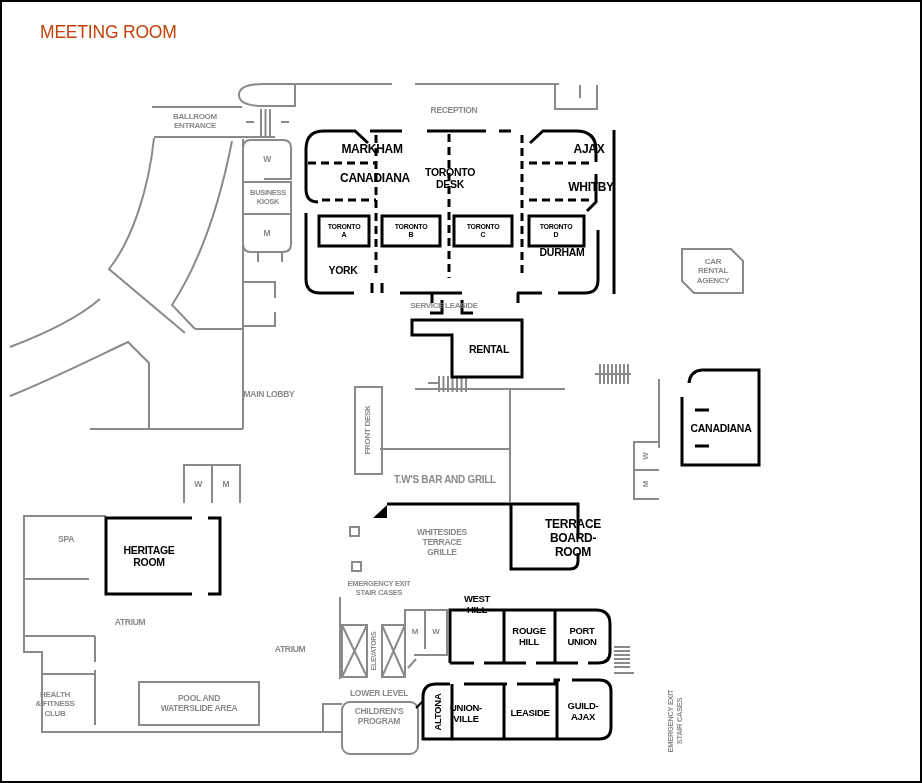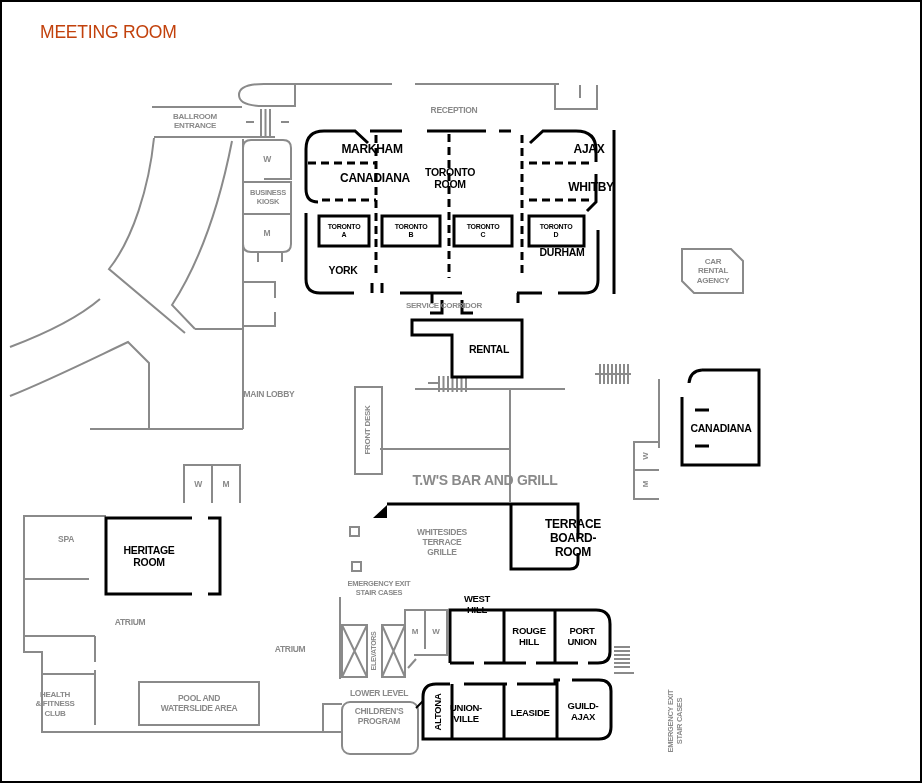--- a/index.html
+++ b/index.html
@@ -5,21 +5,21 @@
   html,body{margin:0;padding:0;background:#fff;}
   #plan{position:relative;width:922px;height:783px;box-sizing:border-box;border:2px solid #000;
         background:#fff;font-family:"Liberation Sans","DejaVu Sans",sans-serif;overflow:hidden;}
   #lines{position:absolute;left:0;top:0;}
   .lbl{position:absolute;transform:translate(-50%,-50%);font-weight:bold;text-align:center;
        white-space:pre-line;line-height:1.18;letter-spacing:-0.3px;color:#000;}
   .g{color:#8a8a8a;}
   .rot{transform:translate(-50%,-50%) rotate(-90deg);}
   .title{position:absolute;left:38px;top:20px;font-weight:normal;font-size:17.5px;letter-spacing:-0.2px;color:#c2410c;}
   .s7{font-size:7px;}.s75{font-size:7.5px;}.s8{font-size:8px;}.s85{font-size:8.5px;}
-  .s9{font-size:14px;margin-left:40px;}.s95{font-size:9.5px;}.s10{font-size:12px;margin-left:29px;}.s105{font-size:10.5px;}
+  .s9{font-size:10px;}.s95{font-size:9.5px;}.s10{font-size:12px;margin-left:29px;}.s105{font-size:10.5px;}
 </style>
 </head>
 <body>
 
 <div id="plan">
 
 <svg id="lines" width="922" height="783" viewBox="0 0 922 783">
 
   <g stroke="#8a8a8a" stroke-width="2" fill="none">
 
@@ -136,34 +136,34 @@
 ENTRANCE</div>
 <div class="lbl g s75" style="left:266px;top:196px">BUSINESS
 KIOSK</div>
 <div class="lbl g s85" style="left:265px;top:157px">W</div>
 <div class="lbl g s85" style="left:265px;top:231px">M</div>
 
 <div class="lbl g s85" style="left:452px;top:108px">RECEPTION</div>
 <div class="lbl s10" style="left:341px;top:147px">MARKHAM</div>
 <div class="lbl s10" style="left:344px;top:176px">CANADIANA</div>
 <div class="lbl s105" style="left:448px;top:176px">TORONTO
-ROOM</div>
+DESK</div>
 <div class="lbl s10" style="left:558px;top:147px">AJAX</div>
 <div class="lbl s10" style="left:560px;top:185px">WHITBY</div>
 <div class="lbl s105" style="left:341px;top:268px">YORK</div>
 <div class="lbl s105" style="left:560px;top:250px">DURHAM</div>
 <div class="lbl s7" style="left:342px;top:229px">TORONTO
 A</div>
 <div class="lbl s7" style="left:409px;top:229px">TORONTO
 B</div>
 <div class="lbl s7" style="left:481px;top:229px">TORONTO
 C</div>
 <div class="lbl s7" style="left:554px;top:229px">TORONTO
 D</div>
-<div class="lbl g s8" style="left:442px;top:304px">SERVICE CORRIDOR</div>
+<div class="lbl g s8" style="left:442px;top:304px">SERVICE LEASIDE</div>
 <div class="lbl s105" style="left:487px;top:347px">RENTAL</div>
 
 <div class="lbl g s8" style="left:711px;top:269px">CAR
 RENTAL
 AGENCY</div>
 <div class="lbl g s85" style="left:267px;top:392px">MAIN LOBBY</div>
 <div class="lbl g s8 rot" style="left:366px;top:428px">FRONT DESK</div>
 <div class="lbl s105" style="left:719px;top:426px">CANADIANA</div>
 <div class="lbl g s8 rot" style="left:644px;top:454px">W</div>
 <div class="lbl g s8 rot" style="left:644px;top:482px">M</div>

